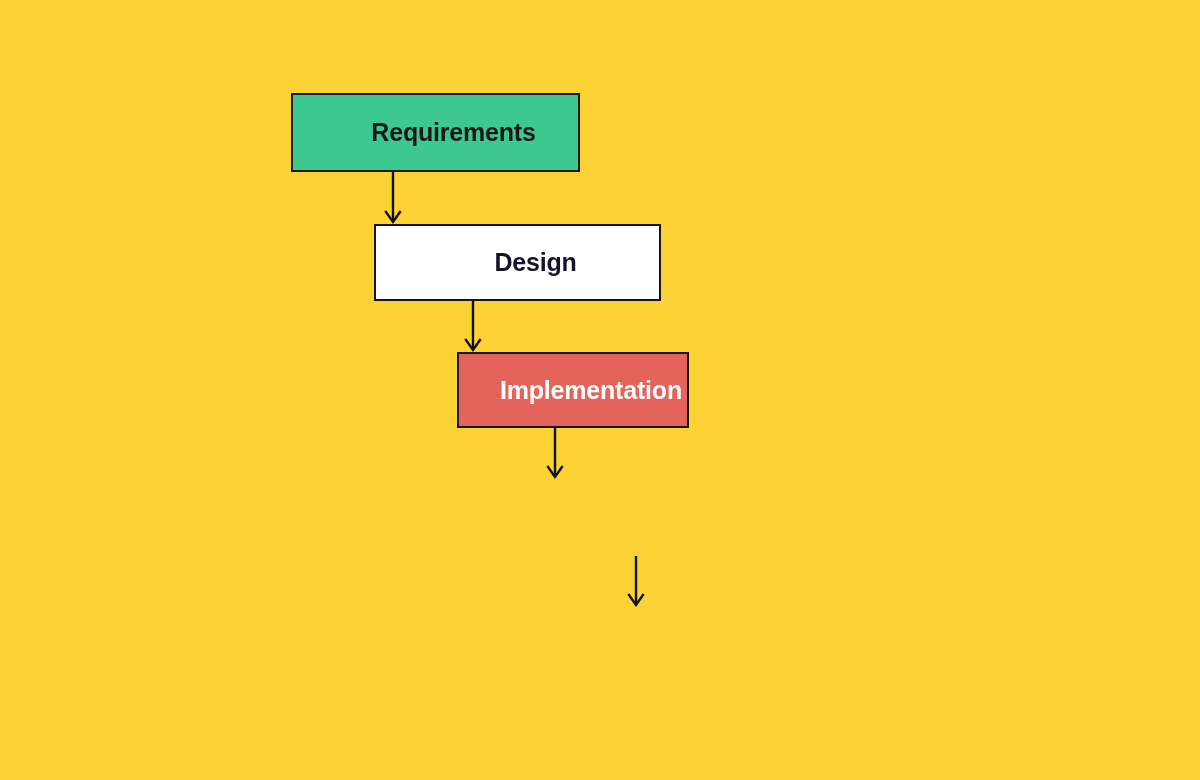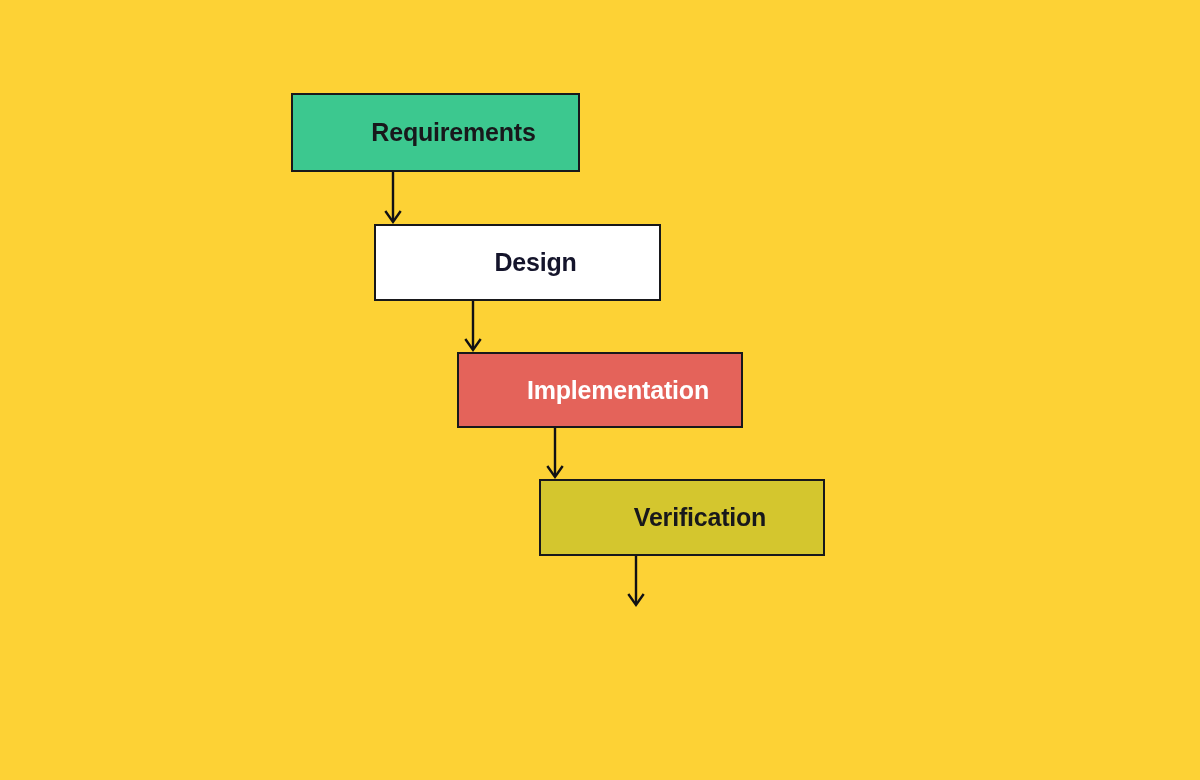--- a/index.html
+++ b/index.html
@@ -79,22 +79,19 @@
   </svg>
 
   <div class="stage-box" style="left: 291px; top: 93px; width: 289px; height: 79px; background: rgb(60, 200, 143); color: rgb(24, 24, 27); border-color: rgb(24, 24, 27); font-size: 25px;">
     <span class="stage-label">Requirements</span>
   </div>
 
   <div class="stage-box" style="left: 374px; top: 224px; width: 287px; height: 77px; background: #ffffff; color: rgb(20, 20, 43); border-color: rgb(24, 24, 27); font-size: 25px;">
     <span class="stage-label">Design</span>
   </div>
 
-  <div class="stage-box" style="left: 457px; top: 352px; width: 286px; height: 76px; background: rgb(228, 99, 90); color: rgb(255, 255, 255); border-color: rgb(24, 24, 27); font-size: 25px;">
+  <div class="stage-box" style="left: 457px; top: 352px; width: 232px; height: 76px; background: rgb(228, 99, 90); color: rgb(255, 255, 255); border-color: rgb(24, 24, 27); font-size: 25px;">
     <span class="stage-label">Implementation</span>
   </div>
 
-  <div class="stage-box" style="left: 539px; top: 479px; width: 286px; height: 77px; background: rgb(212, 198, 46); color: rgb(24, 24, 27); border-color: rgb(24, 24, 27); font-size: 25px;">
-    <span class="stage-label">Verification</span>
-  </div>
 
 
 </div>
 
 </body></html>

